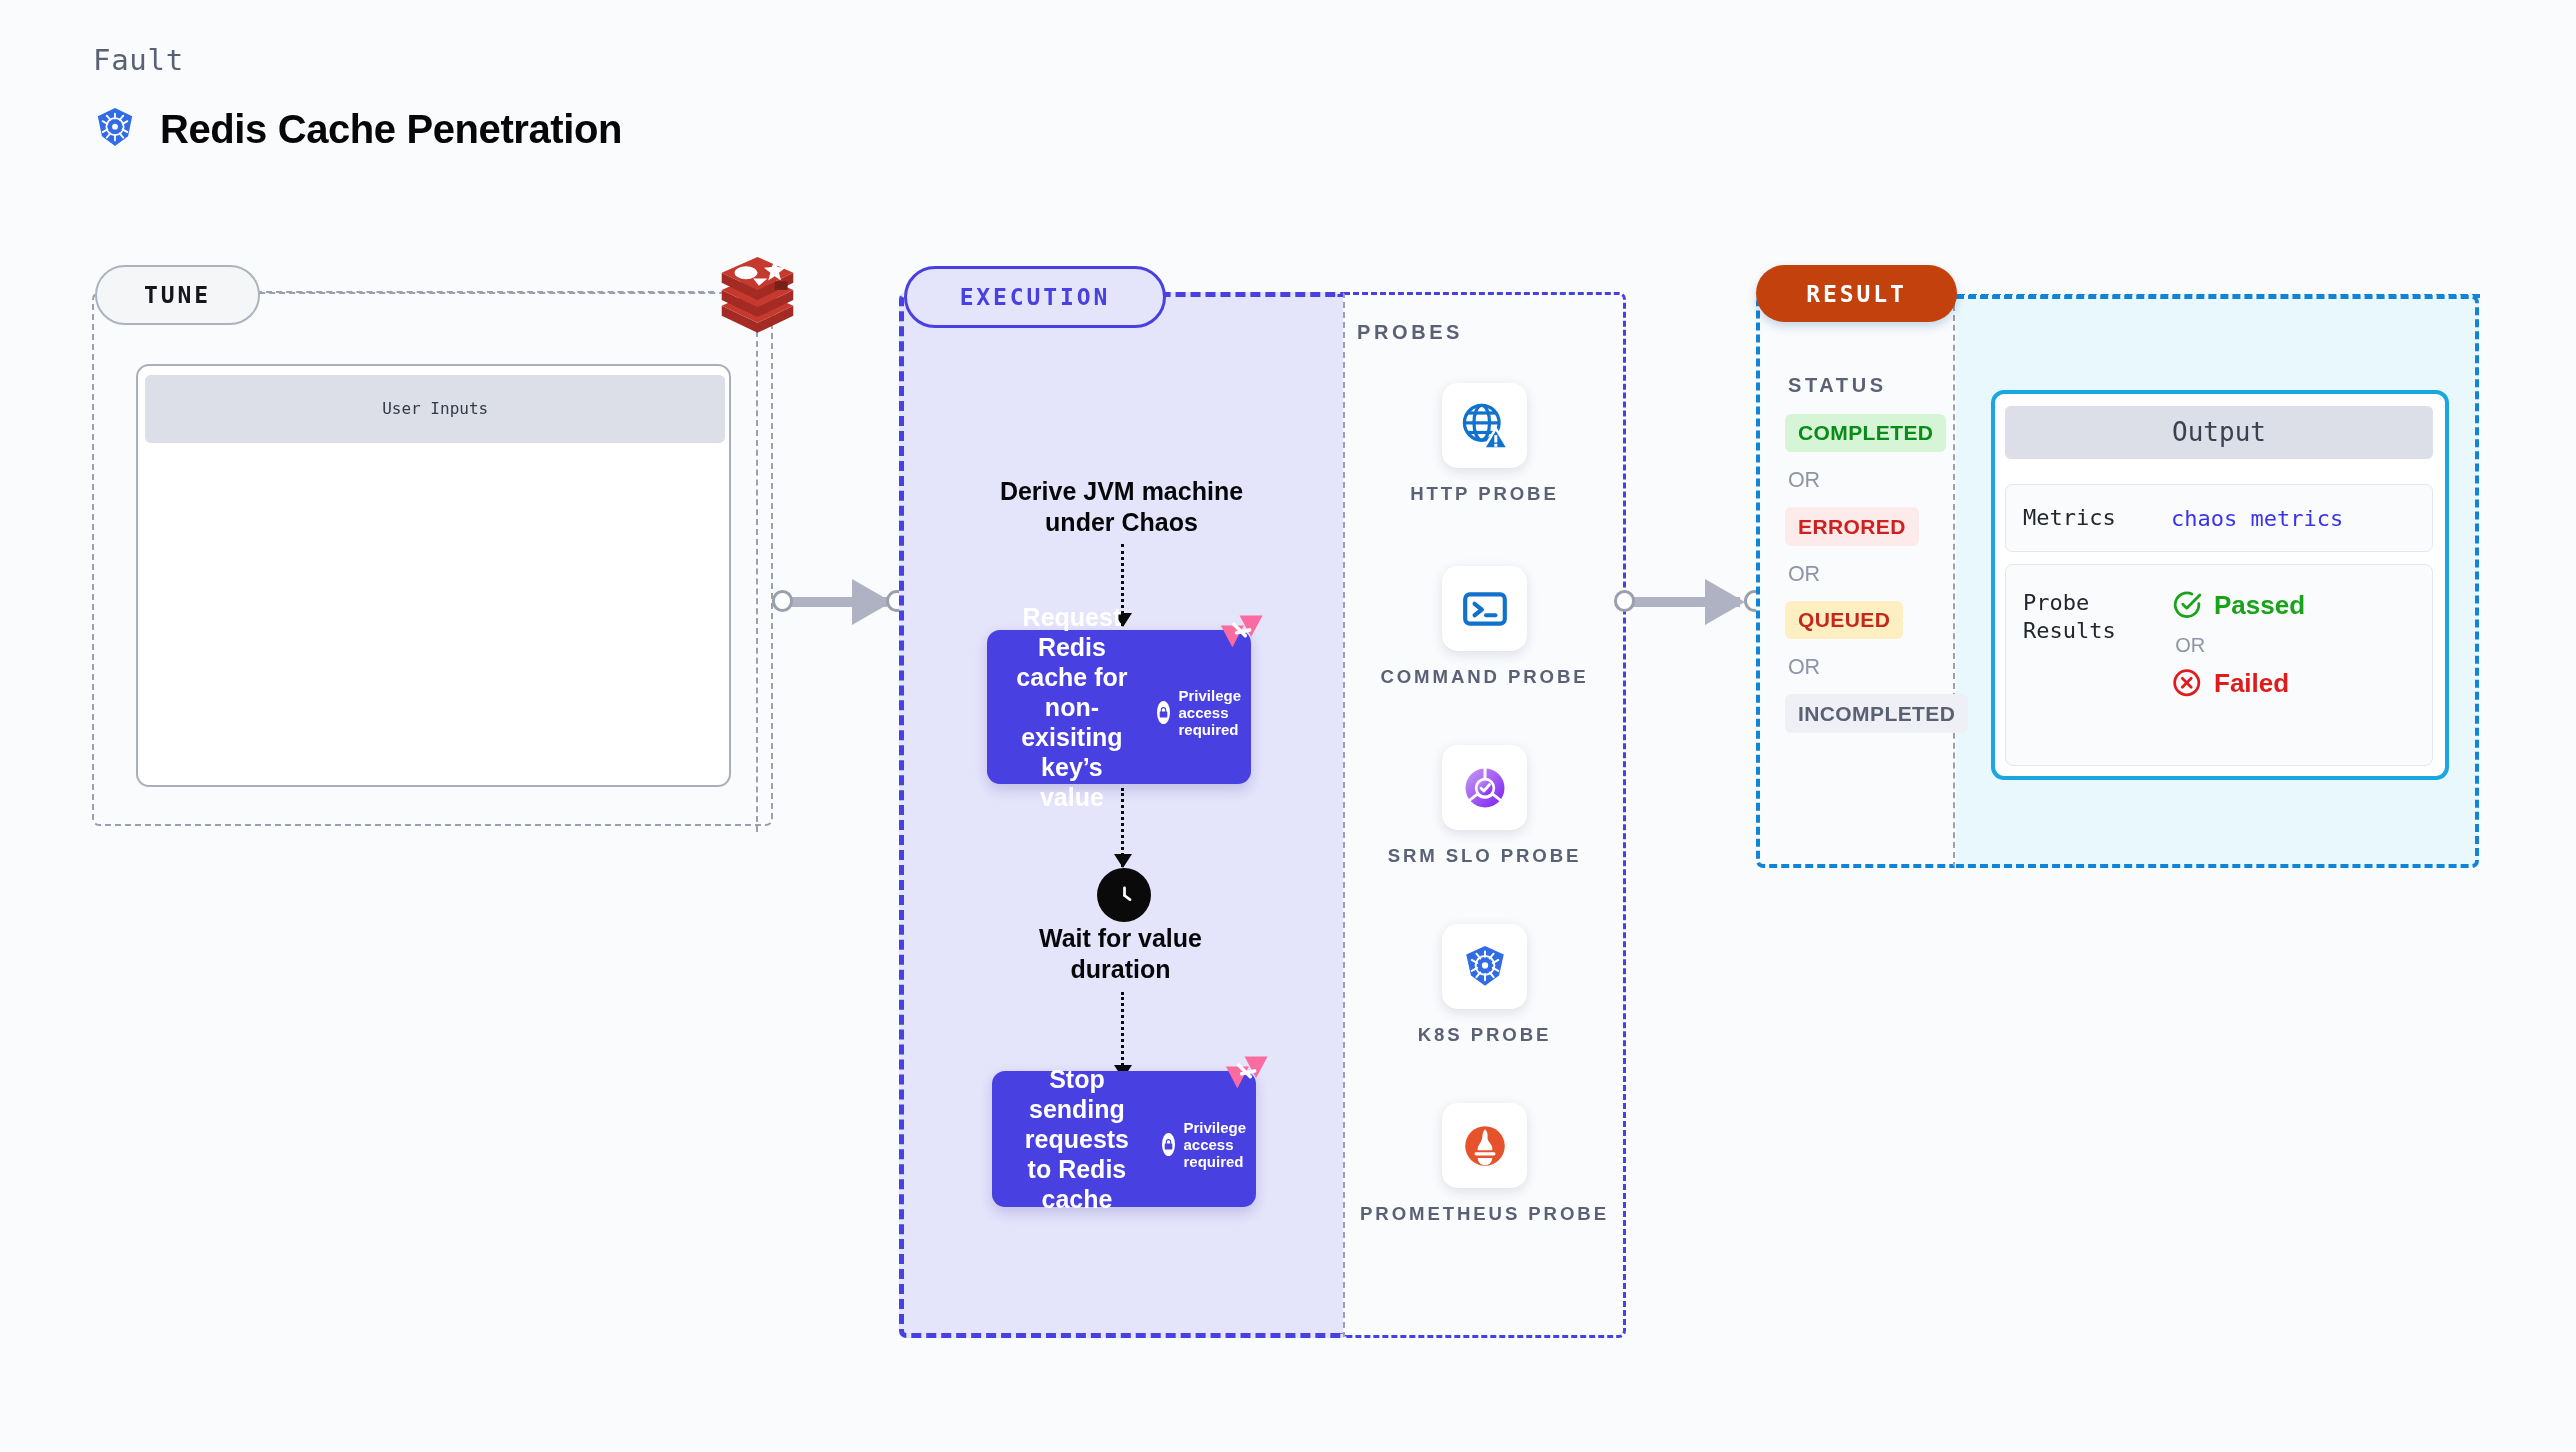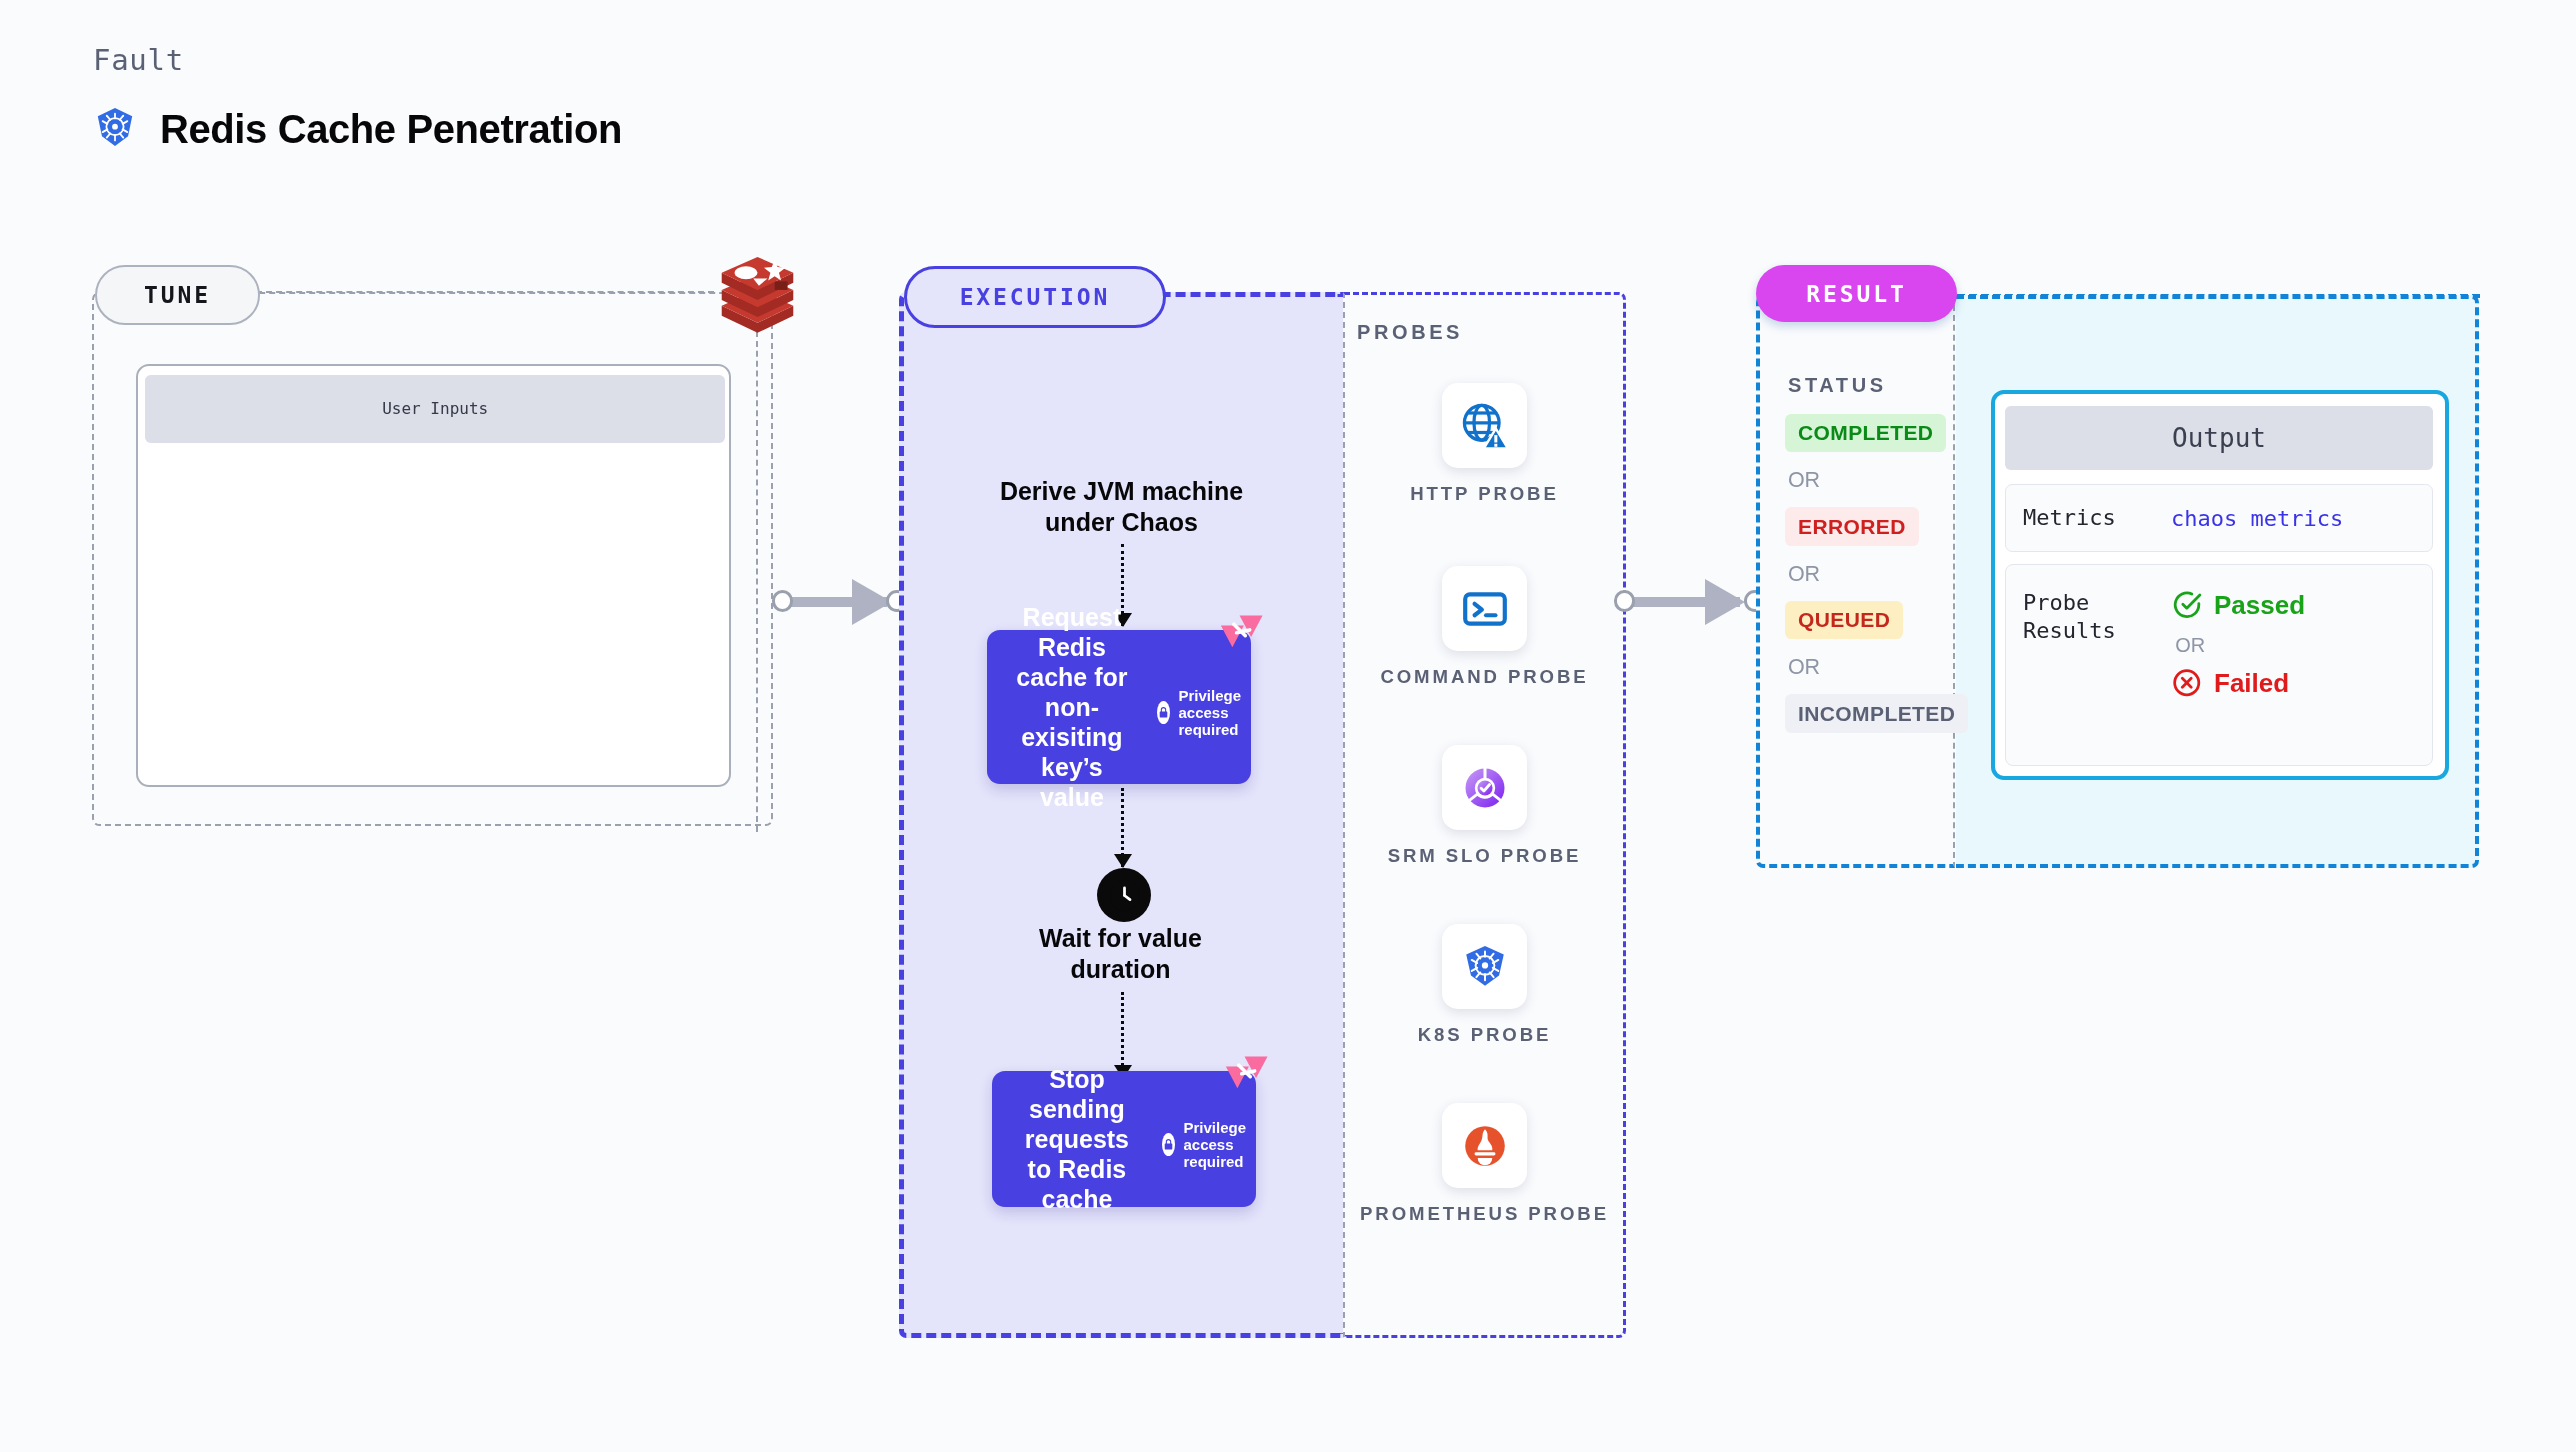--- a/index.html
+++ b/index.html
@@ -143,21 +143,21 @@
   }
 
   
   #status-panel{
     left:1756px;top:295px;width:199px;height:573px;
     border:4.3px dashed #1184d8;border-right:2.1px dashed #9aa0ad;
     border-radius:7.2px 0 0 7.2px;background:#fafbfd;
   }
   #result-badge{
     left:1756px;top:265px;width:201px;height:57px;
-    background:#d946ef;border:none;color:#fff;font-size:23px;
+    background:#c2410c;border:none;color:#fff;font-size:23px;
     box-shadow:0 4.3px 10px rgba(10,80,160,.22);
   }
   #status-title{
     position:absolute;left:1788px;top:374px;
     font-size:20px;font-weight:bold;color:#5b6175;letter-spacing:3.6px;
   }
   #status-list{position:absolute;left:1785px;top:414px;width:172px;}
   .status-chip{
     display:inline-block;padding:7.2px 13px;border-radius:6.4px;
     font-size:21px;font-weight:bold;letter-spacing:0.4px;
@@ -167,21 +167,21 @@
   #output-panel{
     left:1956px;top:295px;width:523px;height:573px;
     border:4.3px dashed #1184d8;border-left:none;border-radius:0 7.2px 7.2px 0;
     background:#e9f8fd;
   }
   #output-card{
     position:absolute;left:1991px;top:390px;width:458px;height:390px;
     background:#fff;border:4.3px solid #19a7e0;border-radius:13px;box-sizing:border-box;
   }
   #output-header{
-    position:absolute;left:10px;top:11.5px;width:428px;height:64px;
+    position:absolute;left:10px;top:11.5px;width:428px;height:53px;
     background:#dcdee8;border-radius:5.7px;display:flex;align-items:center;justify-content:center;
     font-family:"DejaVu Sans Mono","Liberation Mono",monospace;font-size:26px;color:#3a4050;text-align:center;
   }
   #metrics-row{
     position:absolute;left:10px;top:90px;width:428px;height:68px;
     background:#fafbfd;border:1.4px solid #e3e6ec;border-radius:7.2px;
     display:flex;align-items:center;box-sizing:border-box;
   }
   .out-key{
     font-family:"DejaVu Sans Mono","Liberation Mono",monospace;

